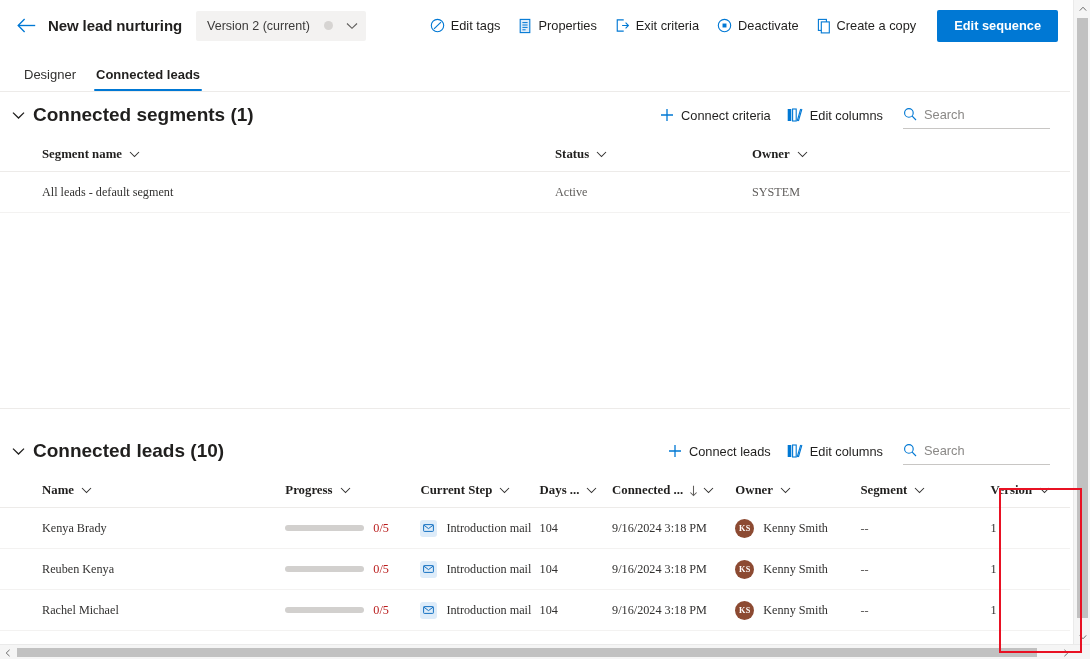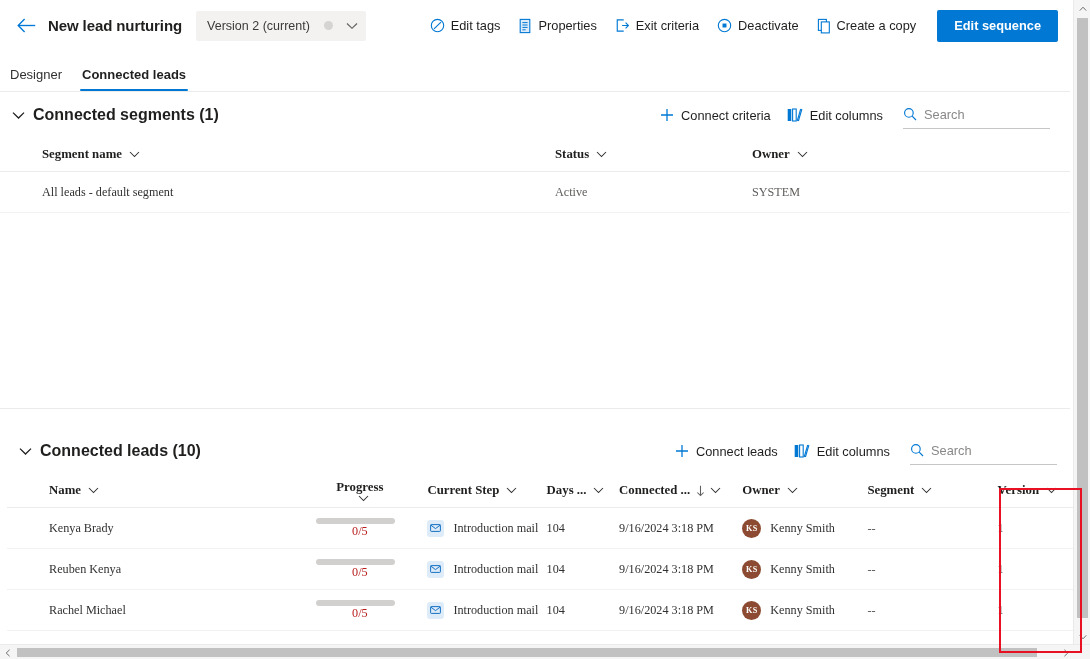--- a/index.html
+++ b/index.html
@@ -51,40 +51,40 @@
   .primary-btn {
     margin-left: 12px; height: 32px; background: #0078d4; color: #fff;
     display: flex; align-items: center; justify-content: center;
     padding: 0 17px; border-radius: 2px; cursor: pointer; border: none;
     font-family: inherit; font-size: 12.8px; font-weight: 600;
   }
 
   
   .tabs {
     position: absolute; top: 51px; left: 0; width: 1070px; height: 41px;
-    display: flex; align-items: flex-end; 
+    display: flex; align-items: flex-end; padding-left: 14px;
     border-bottom: 1px solid #edebe9; background: #fff;
   }
   .tab {
     position: relative; padding: 0 10px 9px 10px; font-size: 13px;
     color: #323130; cursor: pointer; background: transparent; border: none;
     font-family: inherit;
   }
   .tab.active { font-weight: 600; color: #201f1e; }
   .tab.active::after {
     content: ""; position: absolute; left: 8px; right: 8px; bottom: 0;
     height: 2px; background: #0078d4; border-radius: 2px;
   }
 
   
   .section-head {
     display: flex; align-items: center; height: 46px; padding-left: 8px;
   }
   .sec-chev { display: flex; align-items: center; padding: 4px; cursor: pointer; }
-  .sec-title { font-size: 16px; font-weight: 600; color: #201f1e; margin-left: 4px; }
+  .sec-title { font-size: 19px; font-weight: 600; color: #201f1e; margin-left: 4px; }
   .sec-spacer { flex: 1 1 auto; }
   .sec-actions { display: flex; align-items: center; }
   .sec-btn {
     display: flex; align-items: center; height: 30px; padding: 0 8px;
     cursor: pointer; white-space: nowrap; background: transparent; border: none;
     font-family: inherit;
   }
   .sec-btn .ic { display: flex; align-items: center; margin-right: 7px; }
   .sec-btn .lb { font-size: 12.8px; color: #201f1e; }
   .search-wrap {
@@ -117,21 +117,21 @@
   .seg-c1 { width: 513px; }
   .seg-c2 { width: 197px; }
   .seg-c3 { width: 200px; }
   .seg-body { height: 195px; }
 
   
   .panel-divider { width: 1070px; height: 1px; background: #edebe9; }
 
   
   .ld-name { width: 245px; }
-  .ld-prog { width: 136px; flex-direction: column; }
+  .ld-prog { width: 136px; }
   .ld-step { width: 120px; }
   .ld-days { width: 73px; }
   .ld-conn { width: 124px; }
   .ld-owner { width: 126px; }
   .ld-seg   { width: 131px; }
   .ld-ver   { width: 80px; }
 
   .progbar {
     width: 79px; height: 6px; background: #d2d0ce; border-radius: 3px; margin-right: 9px;
   }
@@ -356,21 +356,21 @@
         <span class="td seg-c2 muted">Active</span>
         <span class="td seg-c3 muted">SYSTEM</span>
       </div>
 
       <div class="seg-body"></div>
     </div>
 
     <div class="panel-divider"></div>
   </div>
 
-  <div style="position:absolute; top:428px; left:7px; width:1070px;">
+  <div style="position:absolute; top:428px; left:0; width:1070px;">
 
     <div class="section-head">
       <span class="sec-chev">
         <svg width="13" height="9" viewBox="0 0 13 9">
           <path d="M1 1.6 L6.5 7 L12 1.6" fill="none" stroke="#201f1e" stroke-width="1.3"></path>
         </svg>
       </span>
       <span class="sec-title">Connected leads (10)</span>
 
       <span class="sec-spacer"></span>

